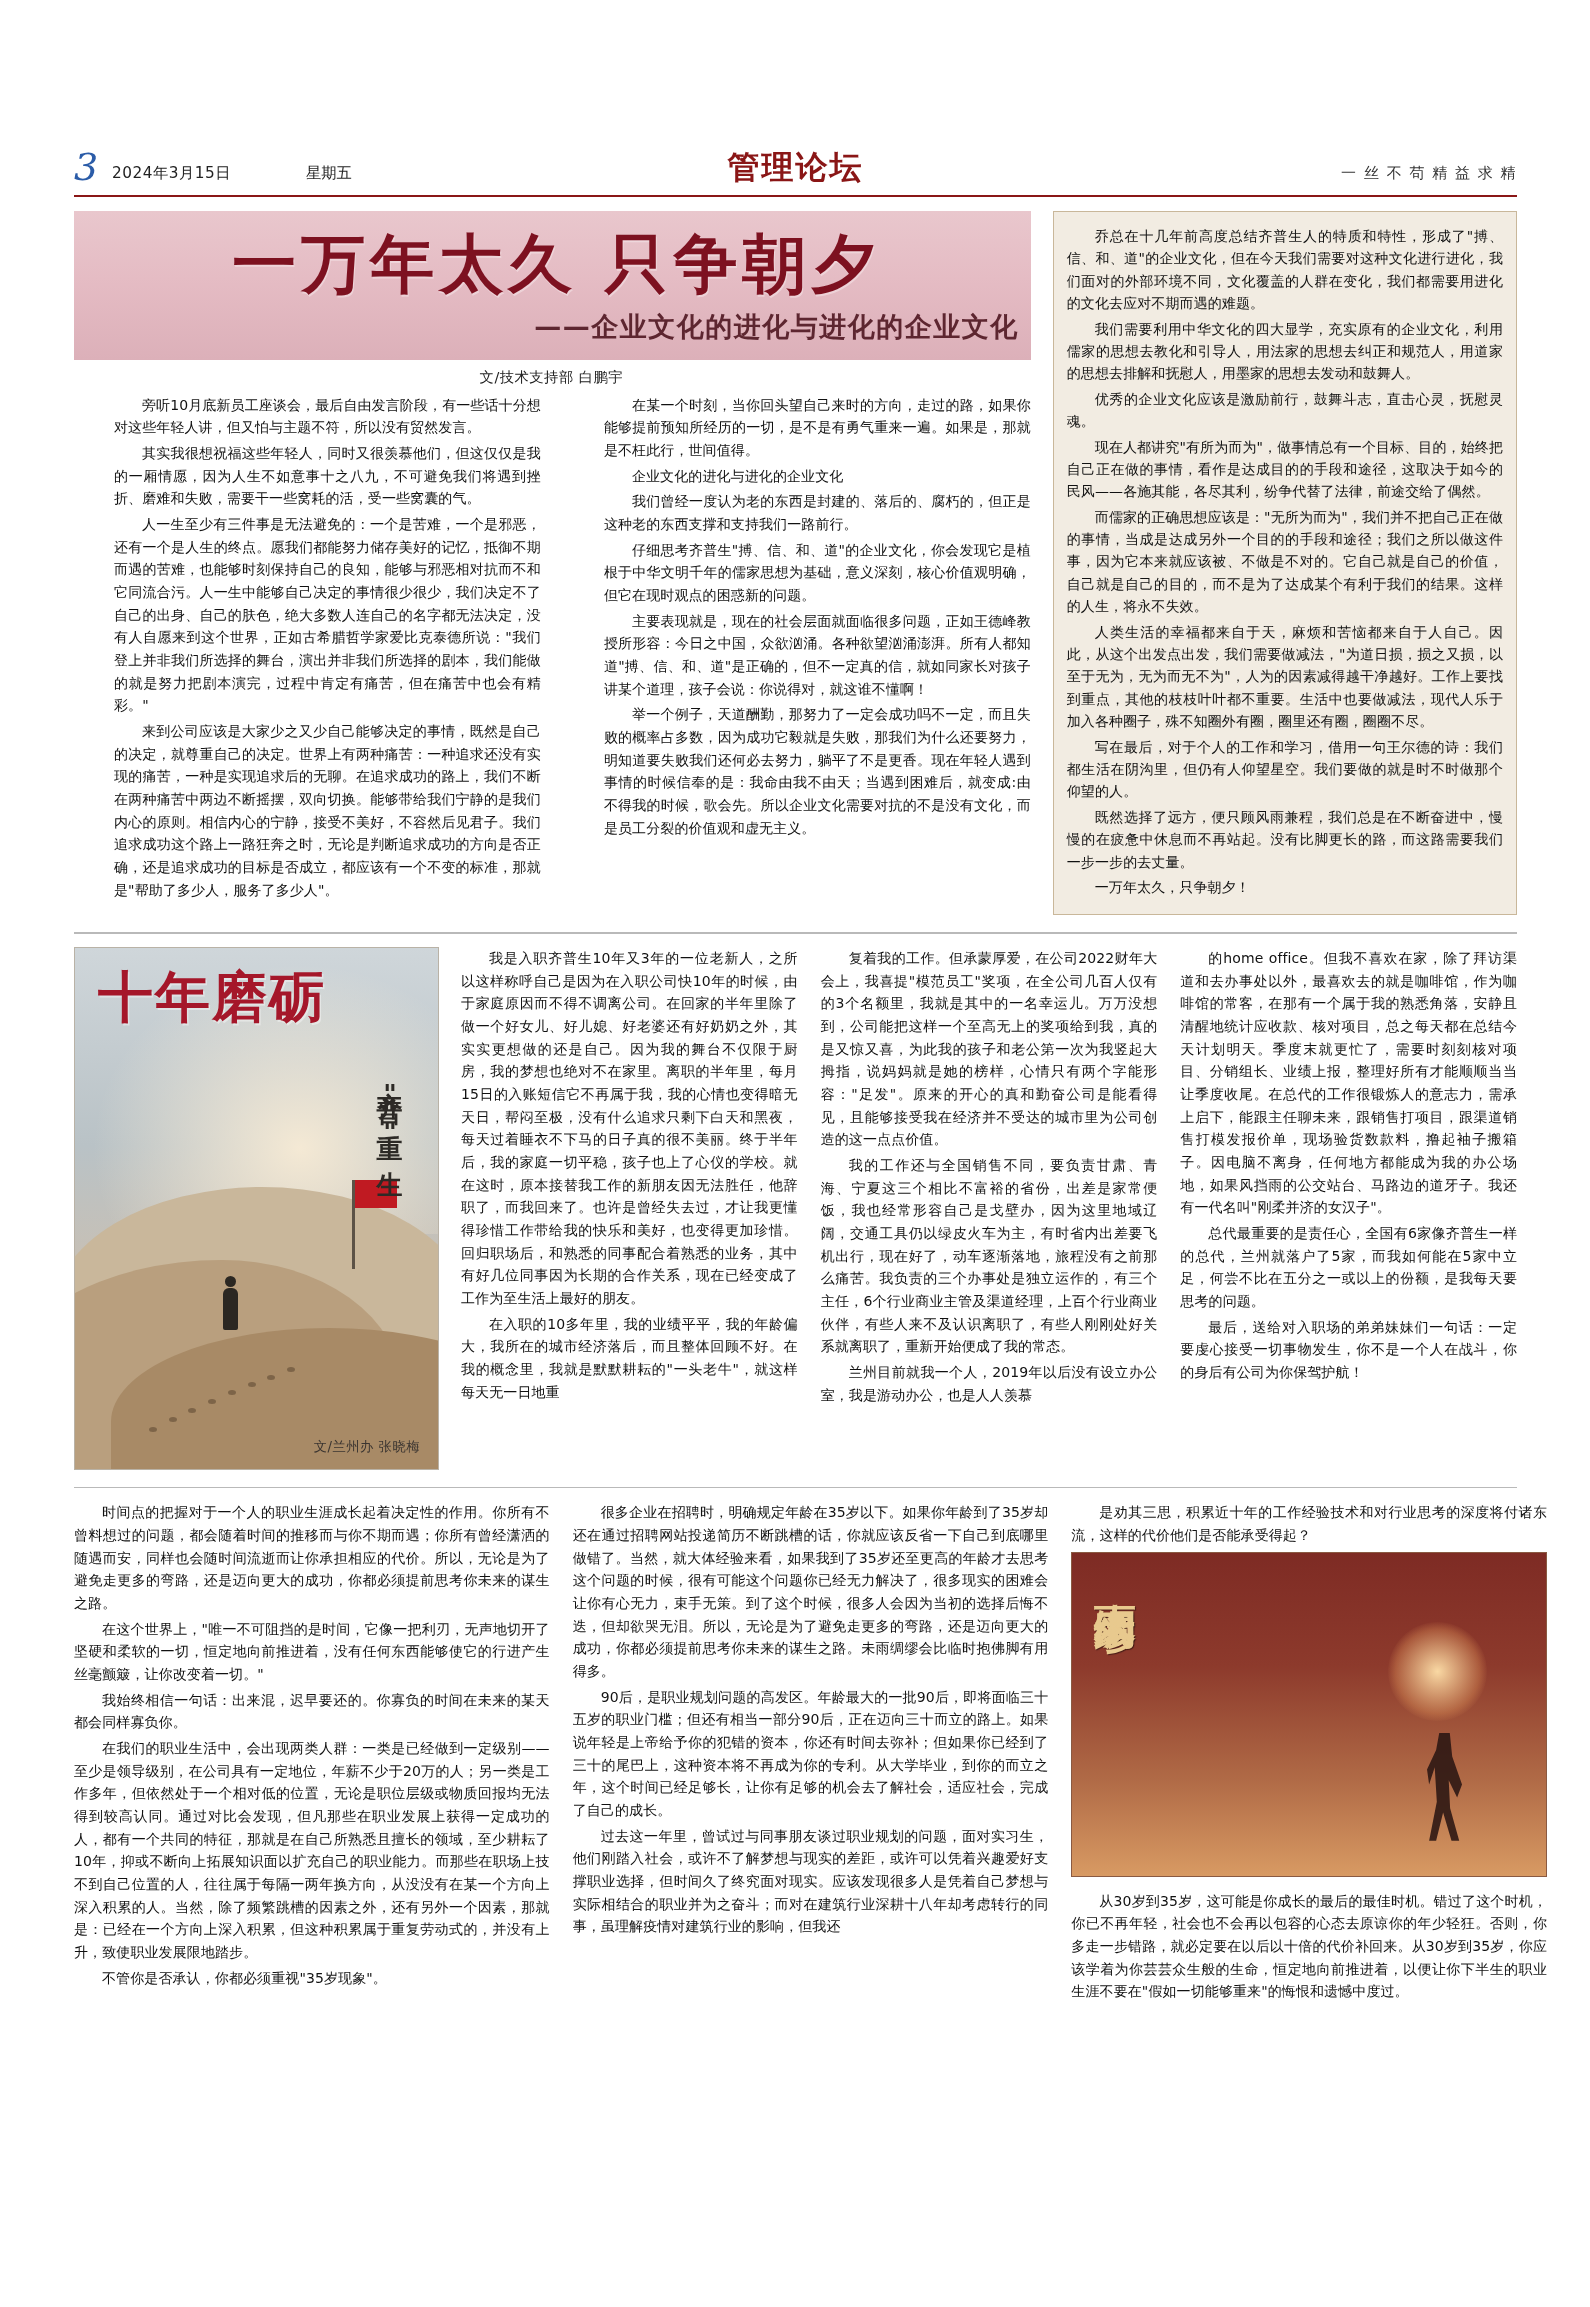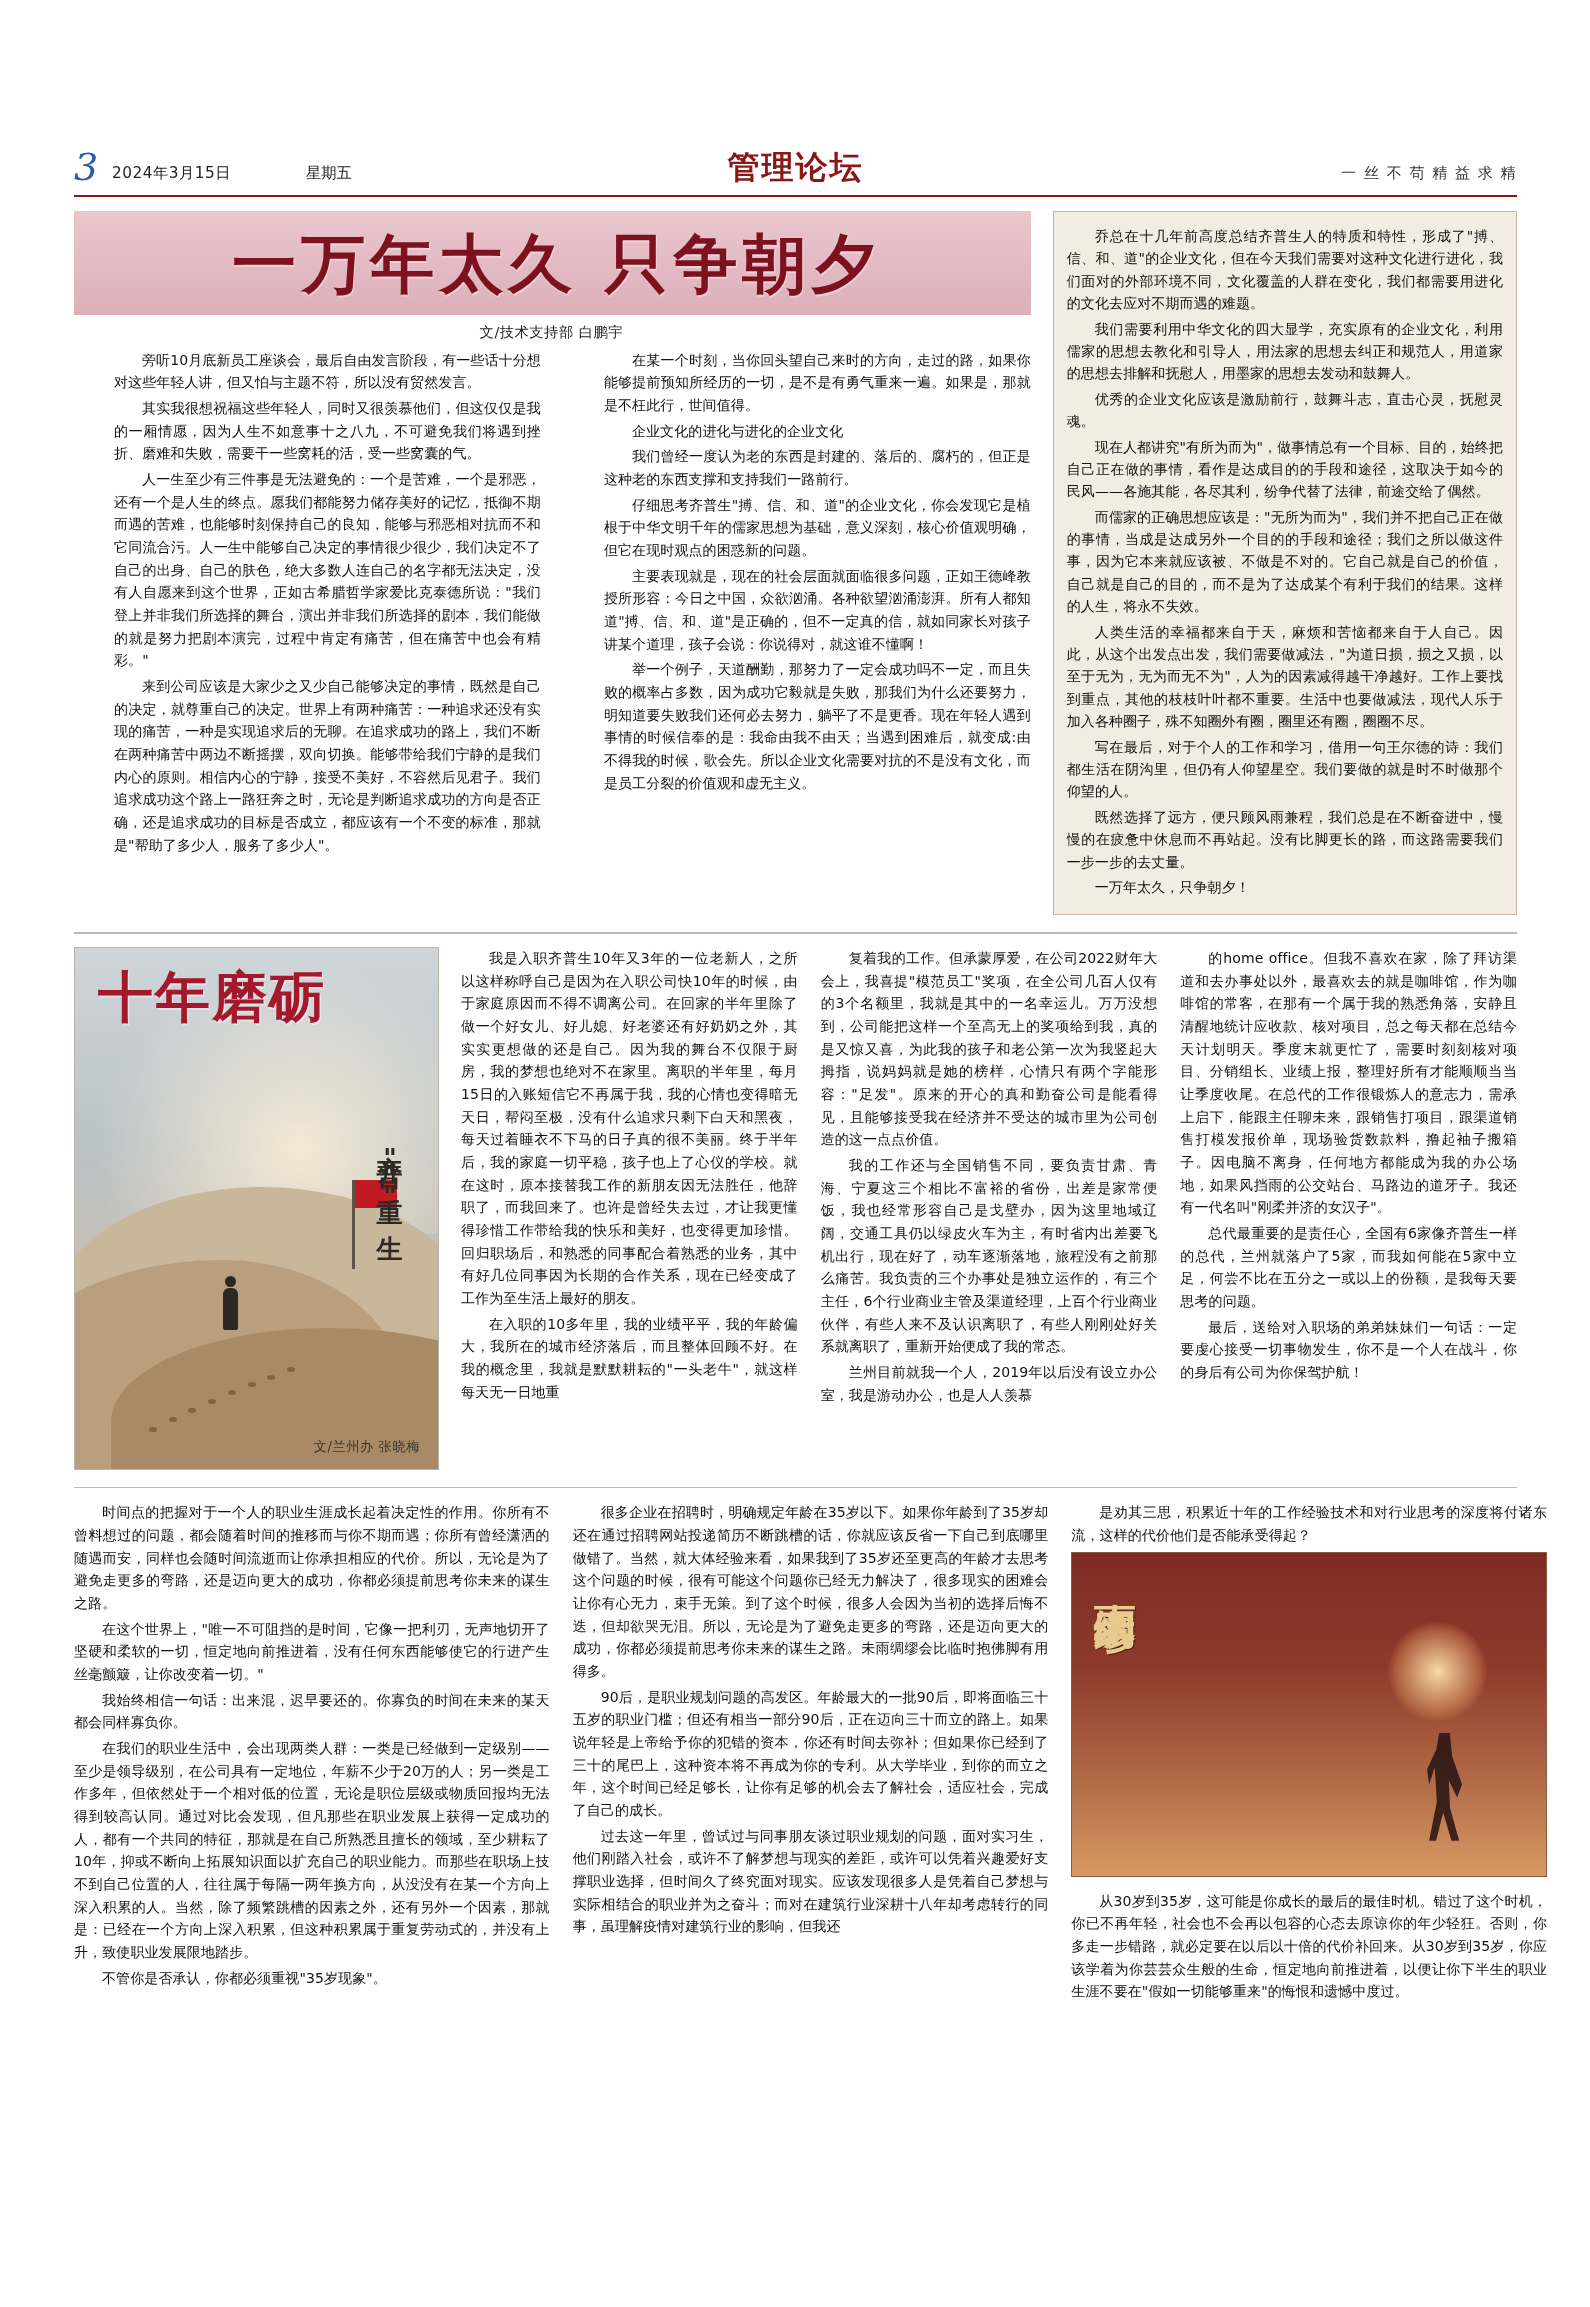--- a/index.html
+++ b/index.html
@@ -154,21 +154,20 @@
     align-items:flex-start;
   }
   .mid-figure{
     width:365px;
     position:relative;
     background:linear-gradient(180deg,#cfd6da 0%,#b9c2c6 38%,#cdbfae 70%,#a79078 100%);
     height:523px;
     overflow:hidden;
     border:0.5px solid #b9b2a6;
     box-sizing:border-box;
-    text-align:right;
   }
   
   .dune1{position:absolute;left:-6%;top:46%;width:115%;height:60%;background:#c9b79b;border-radius:60% 60% 0 0 / 48% 48% 0 0;}
   .dune2{position:absolute;left:-20%;top:60%;width:110%;height:55%;background:#b99f7e;border-radius:55% 45% 0 0/45% 45% 0 0;}
   .dune3{position:absolute;left:10%;top:73%;width:120%;height:45%;background:#a88a66;border-radius:50% 50% 0 0/40% 40% 0 0;}
   .sky-glow{position:absolute;left:0;top:0;width:100%;height:55%;background:radial-gradient(ellipse at 62% 70%, rgba(255,240,215,.85) 0%, rgba(205,210,210,0) 65%);}
   .fig-title{
     position:absolute;
     left:23px; top:21px;
     font-family:"DejaVu Serif","Liberation Serif",serif;
@@ -287,20 +286,21 @@
     <div class="dateline">2024年3月15日</div>
     <div class="weekday">星期五</div>
     <div class="section-title">管理论坛</div>
     <div class="slogan">一 丝 不 苟    精 益 求 精</div>
   </div>
 
   <div class="feature">
     <div class="feature-left">
       <div class="headline-box">
         <div class="headline-main">一万年太久  只争朝夕</div>
+        <div class="headline-sub">——企业文化的进化与进化的企业文化</div>
       </div>
       <div class="byline">文/技术支持部 白鹏宇</div>
       <div class="feature-cols">
         <div class="col">
           <p class="t">旁听10月底新员工座谈会，最后自由发言阶段，有一些话十分想对这些年轻人讲，但又怕与主题不符，所以没有贸然发言。</p>
           <p class="t">其实我很想祝福这些年轻人，同时又很羡慕他们，但这仅仅是我的一厢情愿，因为人生不如意事十之八九，不可避免我们将遇到挫折、磨难和失败，需要干一些窝耗的活，受一些窝囊的气。</p>
           <p class="t">人一生至少有三件事是无法避免的：一个是苦难，一个是邪恶，还有一个是人生的终点。愿我们都能努力储存美好的记忆，抵御不期而遇的苦难，也能够时刻保持自己的良知，能够与邪恶相对抗而不和它同流合污。人一生中能够自己决定的事情很少很少，我们决定不了自己的出身、自己的肤色，绝大多数人连自己的名字都无法决定，没有人自愿来到这个世界，正如古希腊哲学家爱比克泰德所说："我们登上并非我们所选择的舞台，演出并非我们所选择的剧本，我们能做的就是努力把剧本演完，过程中肯定有痛苦，但在痛苦中也会有精彩。"</p>
           <p class="t">来到公司应该是大家少之又少自己能够决定的事情，既然是自己的决定，就尊重自己的决定。世界上有两种痛苦：一种追求还没有实现的痛苦，一种是实现追求后的无聊。在追求成功的路上，我们不断在两种痛苦中两边不断摇摆，双向切换。能够带给我们宁静的是我们内心的原则。相信内心的宁静，接受不美好，不容然后见君子。我们追求成功这个路上一路狂奔之时，无论是判断追求成功的方向是否正确，还是追求成功的目标是否成立，都应该有一个不变的标准，那就是"帮助了多少人，服务了多少人"。</p>
         </div>
         <div class="col">

